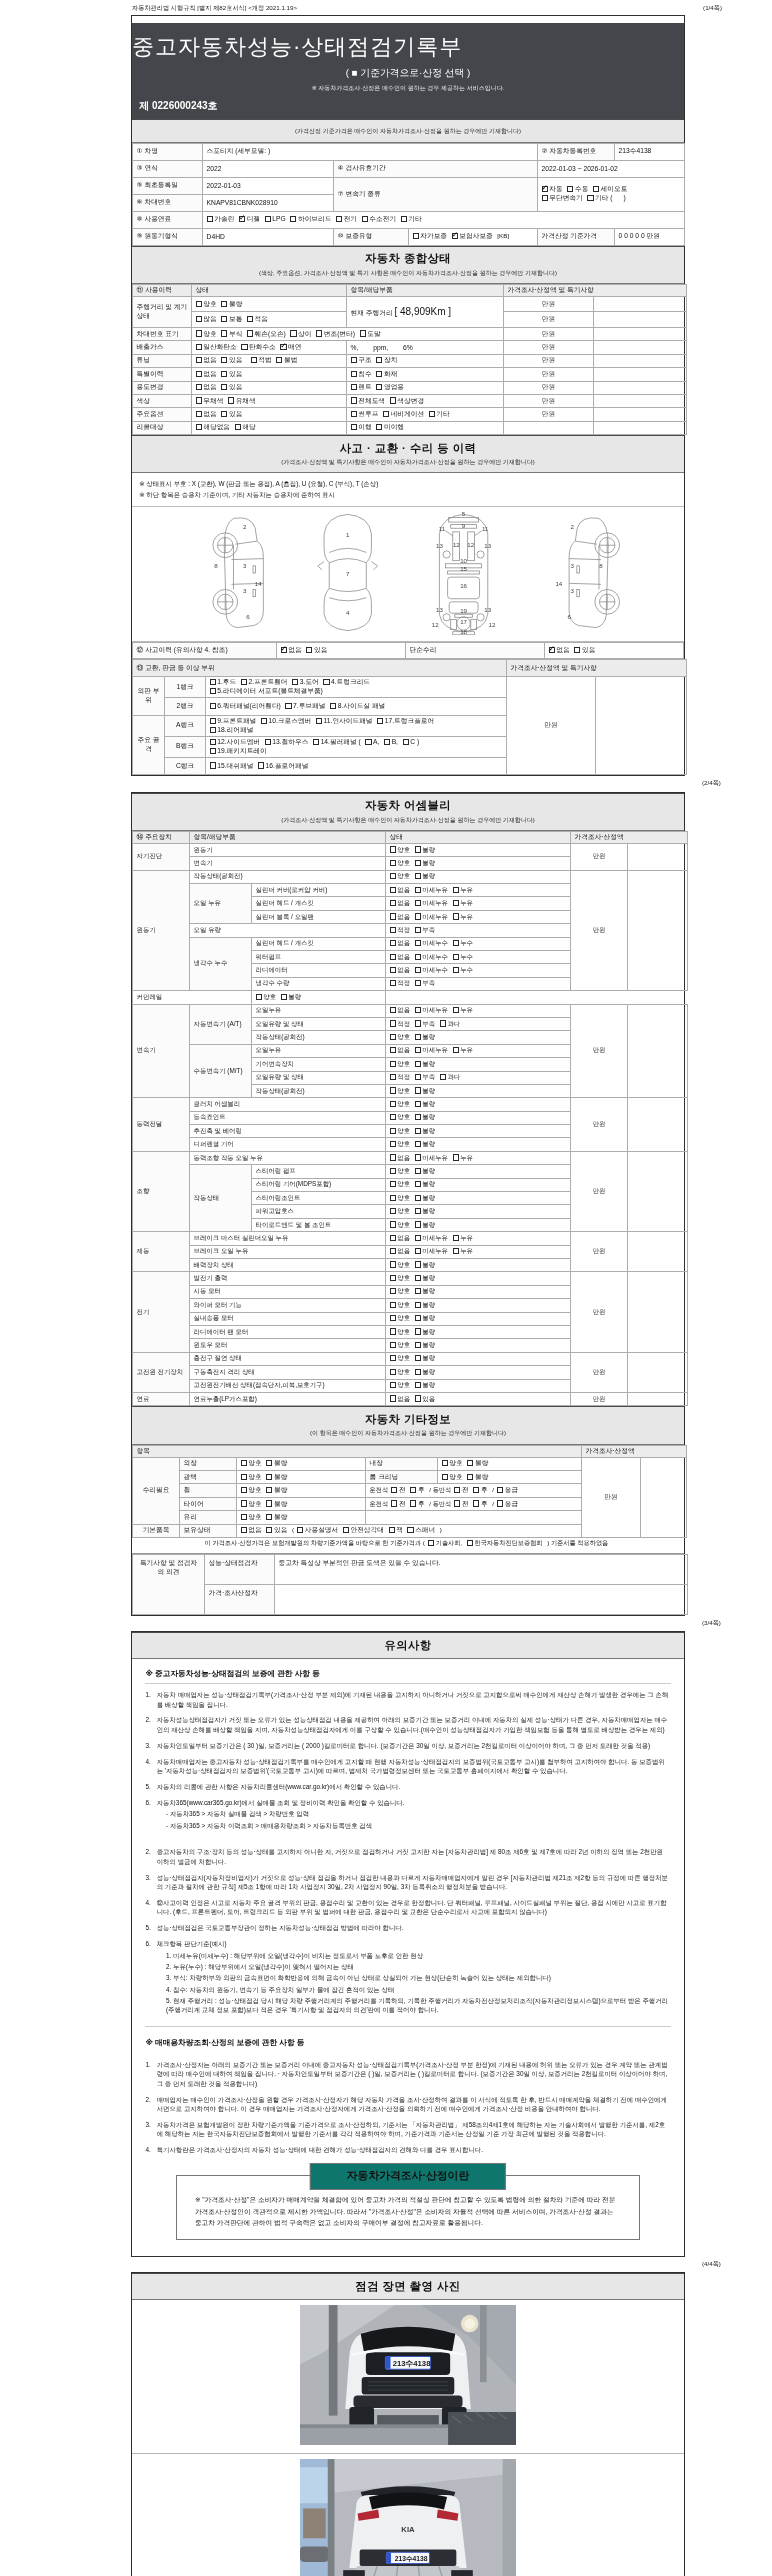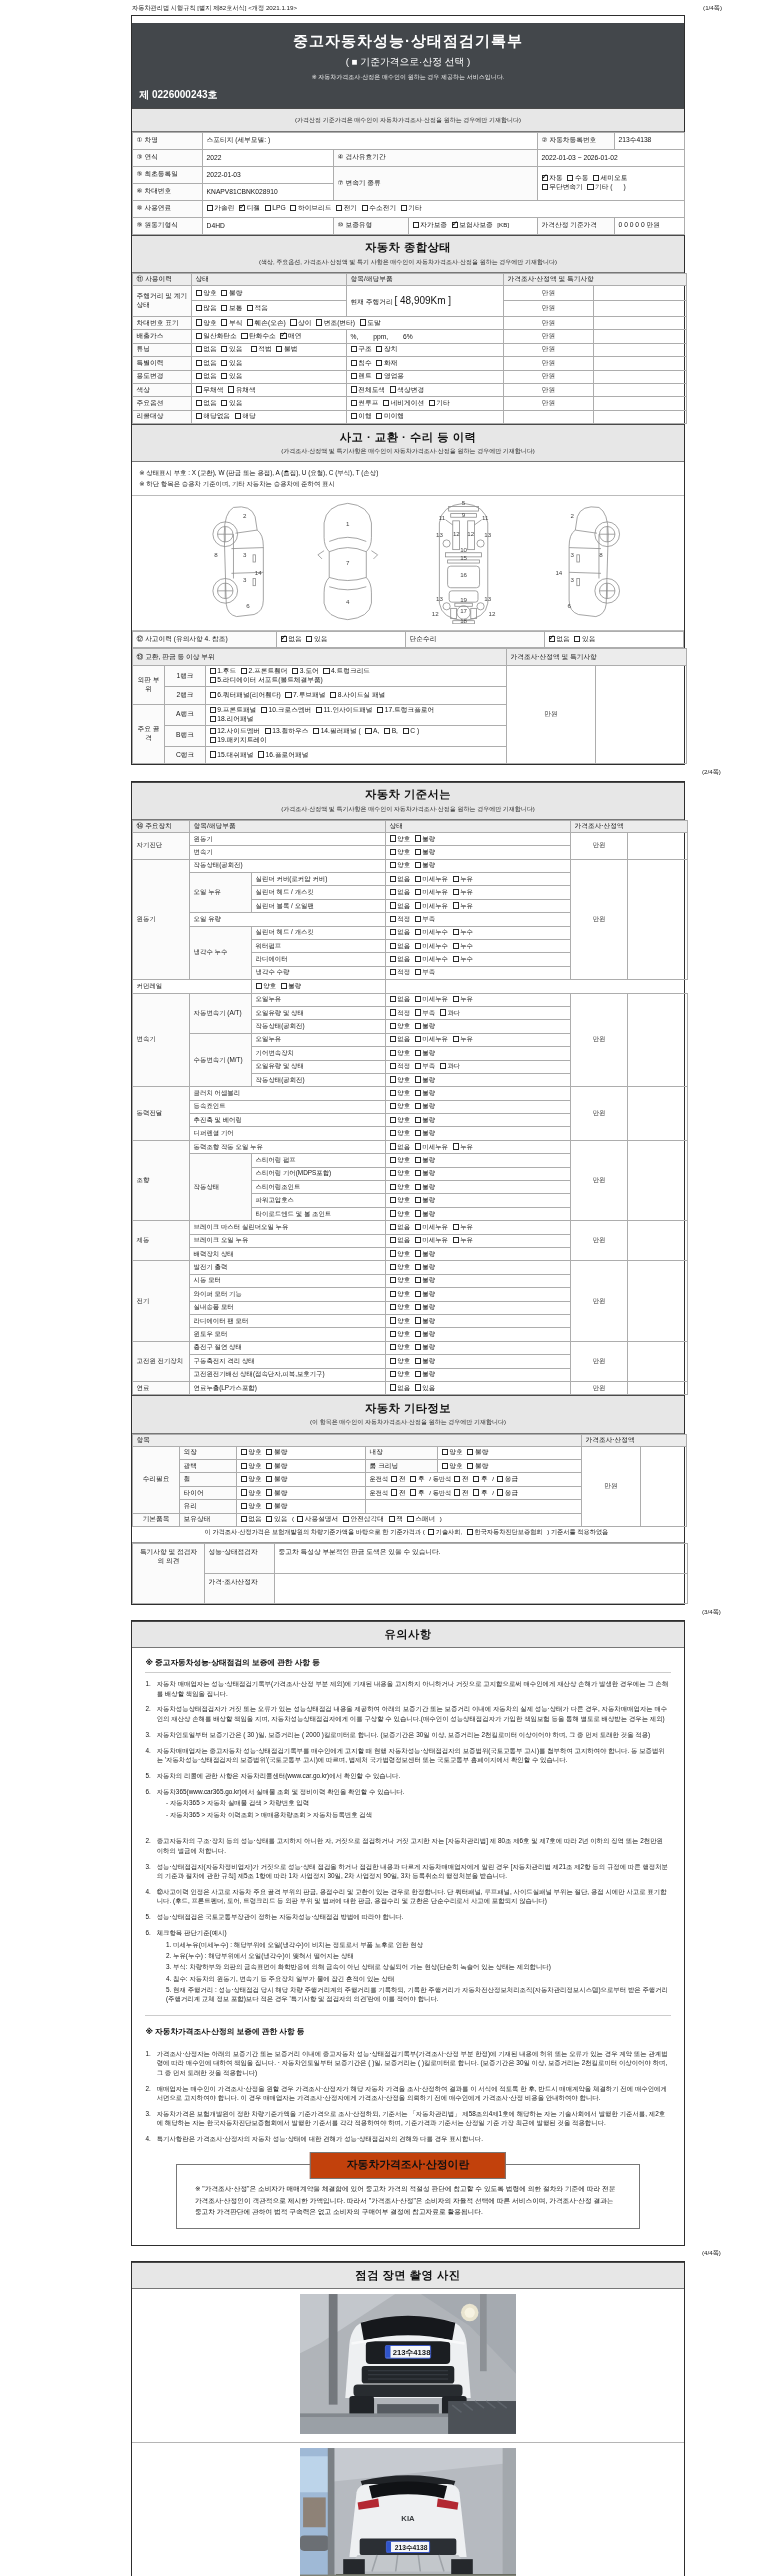--- a/index.html
+++ b/index.html
@@ -5,21 +5,21 @@
 *{box-sizing:border-box;margin:0;padding:0}
 html,body{background:#fff}
 body{width:773px;height:2576px;overflow:hidden;font-family:"Liberation Sans","DejaVu Sans",sans-serif;color:#111}
 .pagewrap{width:592px;margin-left:131px}
 .topline{display:flex;justify-content:space-between;font-size:6.2px;color:#222;padding:3.6px 1px 2.6px 1px;width:592px}
 .pglabel{text-align:right;font-size:6.2px;color:#222;padding:3.1px 2.1px;width:592px}
 .sheet{width:554px;border:1.5px solid #2e2e2e;background:#fff}
 
 .darkhead{background:#43474b;color:#fff;padding:0 0 6.2px 0}
 .whitestripe{height:3.6px;background:#fff;margin:3.6px 0 8.2px 0}
-.dh-title{text-align:center;font-size:15px;font-weight:bold;letter-spacing:1px}
+.dh-title{font-size:22px;font-weight:normal;letter-spacing:1px}
 .dh-sub{text-align:center;font-size:9.8px;margin-top:5.2px}
 .dh-note{text-align:center;font-size:6px;margin-top:4.1px;color:#f0f0f0}
 .dh-docno{font-size:10px;font-weight:bold;margin:6.2px 0 0 7.2px}
 
 .band{background:#e7e7e7;border-top:1px solid #4a4a4a;border-bottom:0.5px solid #777;text-align:center;padding:4.6px 0 5.2px}
 .band-title{font-size:11.3px;font-weight:bold;letter-spacing:0.5px}
 .band-sub{font-size:6px;margin-top:2.6px;color:#222}
 
 table{border-collapse:collapse;width:100%;table-layout:fixed}
 td,th{border:0.5px solid #adadad;font-size:6.7px;padding:1px 3.6px;vertical-align:middle;text-align:left;overflow:hidden}
@@ -60,21 +60,21 @@
 .ptitle{font-size:7.7px;font-weight:bold;padding:8.2px 0 3.1px;border-bottom:0.5px solid #ccc;margin-bottom:3.1px}
 .ptitle2{font-size:7.7px;font-weight:bold;padding:11.3px 0 5.2px;border-top:0.5px solid #ccc;margin-top:11.3px}
 .nlist{font-size:6.4px;line-height:1.45}
 .nitem{display:flex;margin-top:6.7px}
 .nnum{width:11.3px;flex:none}
 .ntxt{flex:1}
 .nsub{margin:2.1px 0 0 20.6px;font-size:6.4px}
 .gaptop{margin-top:17.5px}
 
 .pibox{border:1px solid #777;margin:20.6px 31px 8.2px;padding:18.5px 17.5px 11.3px;position:relative}
-.pititle{position:absolute;top:-13.4px;left:50%;transform:translateX(-50%);background:#c2410c;border:1px solid #777;padding:5.7px 36px;font-size:10.8px;font-weight:bold;white-space:nowrap}
+.pititle{position:absolute;top:-13.4px;left:50%;transform:translateX(-50%);background:#0f766e;border:1px solid #777;padding:5.7px 36px;font-size:10.8px;font-weight:bold;white-space:nowrap}
 .pibody{font-size:6.7px;line-height:1.65}
 
 .photocell{border-bottom:0.5px solid #b5b5b5;padding:5.2px 0;text-align:center}
 </style>
 </head>
 <body>
 
 <div class="pagewrap">
 
   <div class="topline">
@@ -390,21 +390,21 @@
         <td><span class="opt"><span class="cb"></span><span class="ol">15.대쉬패널</span></span><span class="opt"><span class="cb"></span><span class="ol">16.플로어패널</span></span></td>
       </tr>
     </tbody>
       </table>
   </div>
 
   <div class="pglabel">(2/4쪽)</div>
 
   <div class="sheet">
     <div class="band">
-      <div class="band-title">자동차 기준서는</div>
+      <div class="band-title">자동차 어셈블리</div>
       <div class="band-sub">(가격조사·산정액 및 특기사항은 매수인이 자동차가격조사·산정을 원하는 경우에만 기재합니다)</div>
     </div>
     <table class="dtab">
       <colgroup>
           <col style="width:57px">
           <col style="width:62px">
           <col style="width:134px">
           <col style="width:185px">
           <col style="width:57px">
           <col style="width:60px">
@@ -754,21 +754,21 @@
           <div class="nitem">
             <span class="nnum">6.</span>
             <span class="ntxt">체크항목 판단기준(예시)</span>
           </div>
           <div class="nsub">1.  미세누유(미세누수) : 해당부위에 오일(냉각수)이 비치는 정도로서 부품 노후로 인한 현상</div>
           <div class="nsub">2.  누유(누수) : 해당부위에서 오일(냉각수)이 맺혀서 떨어지는 상태</div>
           <div class="nsub">3.  부식: 차량하부와 외판의 금속표면이 화학반응에 의해 금속이 아닌 상태로 상실되어 가는 현상(단순히 녹슬어 있는 상태는 제외합니다)</div>
           <div class="nsub">4.  침수: 자동차의 원동기, 변속기 등 주요장치 일부가 물에 잠긴 흔적이 있는 상태</div>
           <div class="nsub">5.  현재 주행거리 : 성능·상태점검 당시 해당 차량 주행거리계의 주행거리를 기록하되, 기록한 주행거리가 자동차전산정보처리조직(자동차관리정보시스템)으로부터 받은 주행거리(주행거리계 교체 정보 포함)보다 적은 경우 '특기사항 및 점검자의 의견'란에 이를 적어야 합니다.</div>
         </div>
-      <div class="ptitle2">※ 자동차가격조사·산정의 보증에 관한 사항 등</div>
+      <div class="ptitle2">※ 매매용차량조회·산정의 보증에 관한 사항 등</div>
       <div class="nlist">
           <div class="nitem">
             <span class="nnum">1.</span>
             <span class="ntxt">가격조사·산정자는 아래의 보증기간 또는 보증거리 이내에 중고자동차 성능·상태점검기록부(가격조사·산정 부분 한정)에 기재된 내용에 허위 또는 오류가 있는 경우 계약 또는 관계법령에 따라 매수인에 대하여 책임을 집니다.  · 자동차인도일부터 보증기간은 (      )일, 보증거리는 (      )킬로미터로 합니다. (보증기간은 30일 이상, 보증거리는 2천킬로미터 이상이어야 하며, 그 중 먼저 도래한 것을 적용합니다)</span>
           </div>
           <div class="nitem">
             <span class="nnum">2.</span>
             <span class="ntxt">매매업자는 매수인이 가격조사·산정을 원할 경우 가격조사·산정자가 해당 자동차 가격을 조사·산정하여 결과를 이 서식에 적도록 한 후, 반드시 매매계약을 체결하기 전에 매수인에게 서면으로 고지하여야 합니다. 이 경우 매매업자는 가격조사·산정자에게 가격조사·산정을 의뢰하기 전에 매수인에게 가격조사·산정 비용을 안내하여야 합니다.</span>
           </div>
           <div class="nitem">

